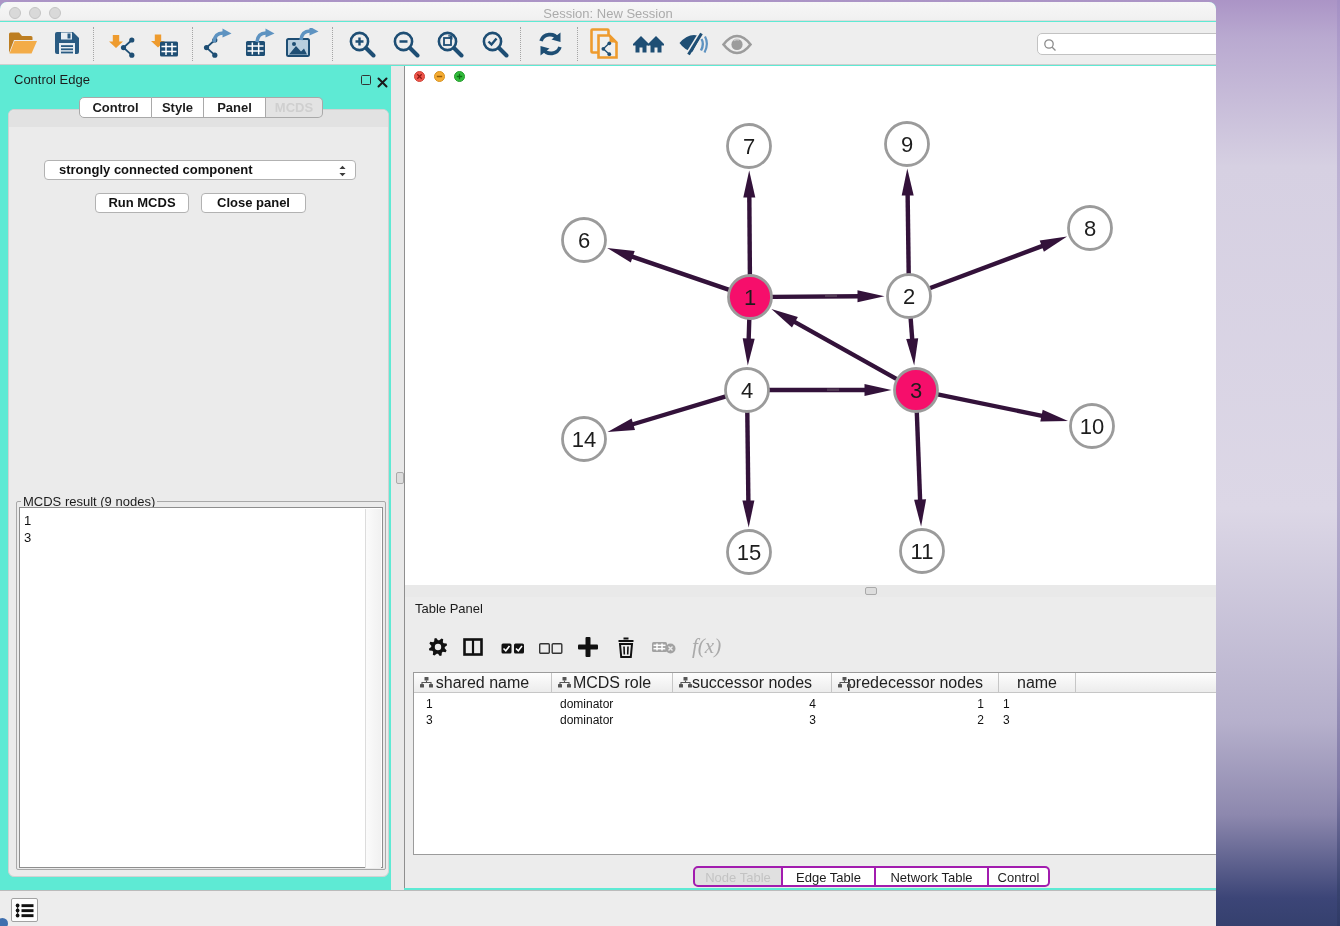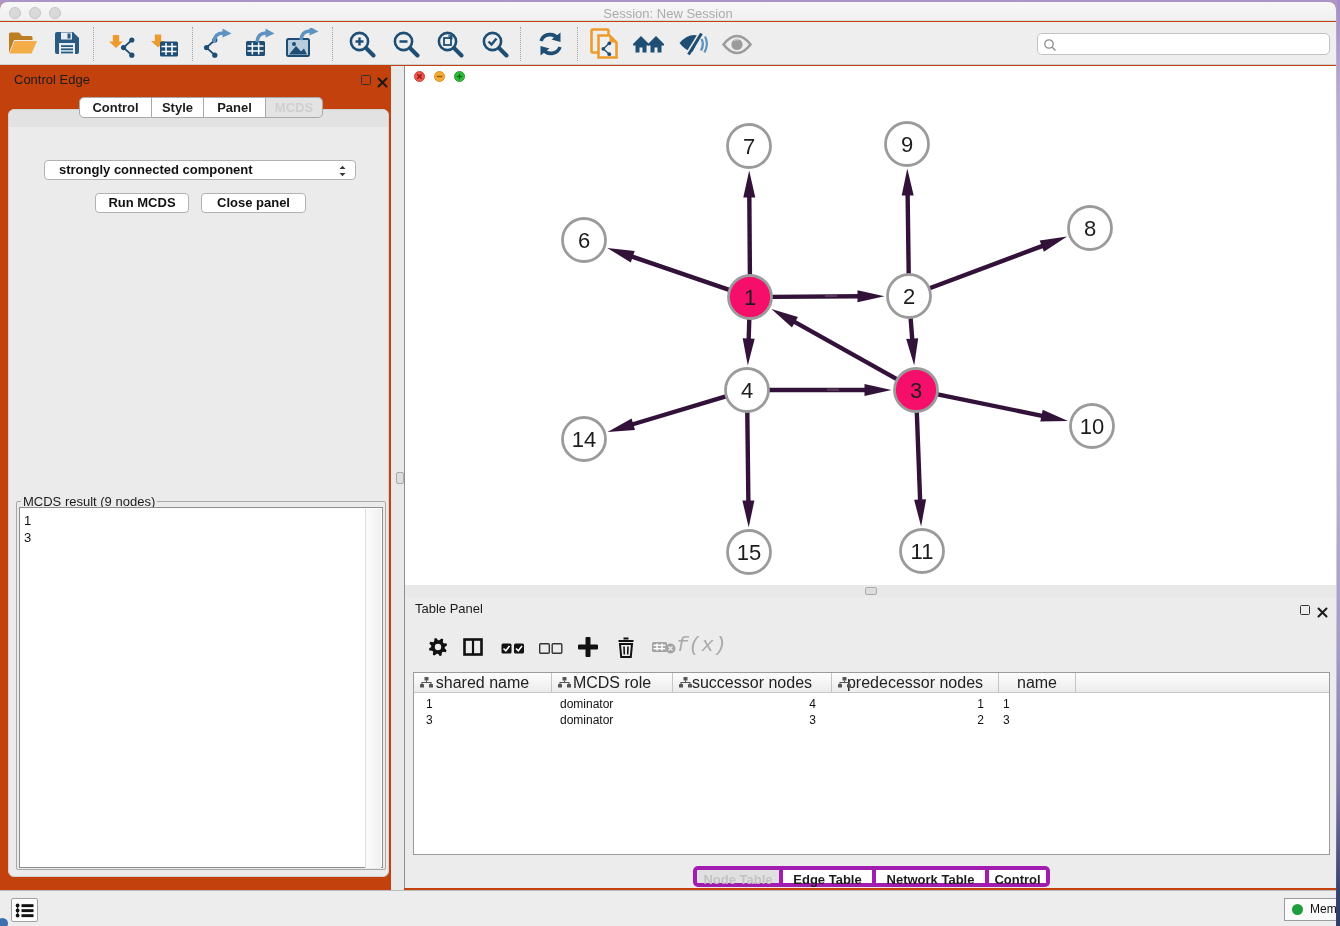--- a/index.html
+++ b/index.html
@@ -1,16 +1,16 @@
 <!DOCTYPE html>
 <html><head><meta charset="utf-8"><style>
 *{margin:0;padding:0;box-sizing:border-box}
 html,body{width:1340px;height:926px;overflow:hidden;font-family:"Liberation Sans",sans-serif}
 body{background:linear-gradient(180deg,#ab94c6 0%,#b9a9d0 4%,#d6d0e2 18%,#dcd7e6 55%,#b6b0cc 78%,#8d88ae 88%,#3c4577 97%,#35406e 100%)}
-#win{position:absolute;left:0;top:2px;width:1336px;height:924px;background:#c2410c;border-radius:7px 7px 0 0;overflow:hidden}
+#win{position:absolute;left:0;top:2px;width:1216px;height:924px;background:#5eead4;border-radius:7px 7px 0 0;overflow:hidden}
 #titlebar{position:absolute;left:0;top:0;width:100%;height:19px;background:linear-gradient(#f7f7f7,#f0f0f0);border-bottom:1px solid #dcdcdc}
 .tl{position:absolute;top:5px;width:12px;height:12px;border-radius:50%;background:#d9d9d9;border:1px solid #c4c4c4}
 #wtitle{position:absolute;top:4px;left:0;width:100%;text-align:center;font-size:13px;color:#ababab}
 #toolbar{position:absolute;left:0;top:20px;width:100%;height:43px;background:#eeeeee;border-bottom:1px solid #cfcfcf}
 .ti{position:absolute;top:8px}
 .tsep{position:absolute;top:5px;height:34px;border-left:1px dotted #a5a5a5;width:0}
 #search{position:absolute;left:1037px;top:11px;width:293px;height:22px;background:#fff;border:1px solid #c2c2c2;border-radius:5px}
 #search svg{position:absolute;left:5px;top:4px}
 
 #cphead{position:absolute;left:14px;top:70px;font-size:13px;color:#1c1c1c}
@@ -41,21 +41,21 @@
 #tpanel{position:absolute;left:404px;top:595px;width:932px;height:291px;background:#ececec;border-left:1px solid #8f8f8f}
 #tphead{position:absolute;left:10px;top:4px;font-size:13px;color:#1c1c1c}
 .tti{position:absolute;top:36px}
 #tarea{position:absolute;left:8px;top:75px;width:917px;height:183px;background:#fff;border:1px solid #9b9b9b}
 #thead{position:absolute;left:0;top:0;width:100%;height:20px;background:linear-gradient(#fdfdfd,#ececec);border-bottom:1px solid #c6c6c6;font-size:16px;color:#222}
 .hc{position:absolute;top:0;height:20px;border-right:1px solid #c6c6c6;text-align:center;line-height:20px}
 .hic{position:absolute;left:6px;top:4px;line-height:0}
 .trow{position:absolute;left:0;width:100%;height:16px;font-size:12px;color:#111}
 .tc{position:absolute;top:0;height:16px;line-height:16px}
 #ttabs{position:absolute;left:0;top:269px;width:100%;height:21px}
-.btab{position:absolute;top:0;height:21px;background:#fff;border:4px solid #a21caf;font-size:13px;font-weight:bold;color:#1c1c1c;text-align:center;line-height:19px}
+.btab{position:absolute;top:0;height:21px;background:#fff;border:2px solid #a21caf;font-size:13px;font-weight:normal;color:#1c1c1c;text-align:center;line-height:19px}
 
 #sbar{position:absolute;left:0;top:888px;width:1336px;height:36px;background:#ededed;border-top:1px solid #bbb}
 #listbtn{position:absolute;left:11px;top:7px;width:27px;height:24px;background:#fdfdfd;border:1px solid #a2a2a2;border-radius:2px}
 #membtn{position:absolute;left:1284px;top:7px;width:73px;height:23px;background:#fbfbfb;border:1px solid #9b9b9b;font-size:12px;color:#111;line-height:21px;padding-left:25px}
 #memdot{position:absolute;left:7px;top:5px;width:11px;height:11px;border-radius:50%;background:#1f9d3c}
 </style></head>
 <body>
 <div id="deskline" style="position:absolute;left:1337px;top:0;width:3px;height:926px;background:linear-gradient(180deg,#a48fc4 0%,#b7aad1 10%,#c2bad6 30%,#beb5d4 45%,#a49cc2 70%,#7d77a4 85%,#39436f 96%,#2f3a66 100%)"></div>
 <div id="win">
  <div id="titlebar">
@@ -338,21 +338,21 @@
         </svg></span>
    <span class="tti" style="left:247px;top:43px"><svg width="24" height="14" viewBox="0 0 24 14">
           <rect x="0" y="2" width="15" height="10" rx="1.5" fill="#a2a2a2"></rect>
           <rect x="1.5" y="4.583333333333334" width="12" height="1.5" fill="#fff"></rect>
           <rect x="4.25" y="3.5" width="1.5" height="7" fill="#fff"></rect>
           <rect x="1.5" y="7.916666666666668" width="12" height="1.5" fill="#fff"></rect>
           <rect x="9.25" y="3.5" width="1.5" height="7" fill="#fff"></rect>
           <circle cx="18.5" cy="8.5" r="5" fill="#a2a2a2"></circle>
           <path d="M16.5 6.5 l4 4 M20.5 6.5 l-4 4" stroke="#ececec" stroke-width="1.4"></path>
         </svg></span>
-   <span class="tti" style="left:271px;top:37px;font-family:Liberation Mono, monospace;font-style:italic;font-size:21px;color:#aaa">f(x)</span>
+   <span class="tti" style="left:287px;top:37px;font-family:Liberation Serif, serif;font-style:italic;font-size:21px;color:#aaa">f(x)</span>
   <div id="tarea">
    <div id="thead">
     <span class="hc" style="left:0;width:138px"><span class="hic"><svg width="13" height="11" viewBox="0 0 13 11">
                 <g fill="#555">
                   <rect x="4.5" y="0" width="4" height="3.4" rx="0.5"></rect>
                   <rect x="0" y="7" width="4" height="3.4" rx="0.5"></rect>
                   <rect x="9" y="7" width="4" height="3.4" rx="0.5"></rect>
                 </g>
                 <path d="M6.5 3.4 V5.5 M2 7 V5.5 H11 V7" fill="none" stroke="#555" stroke-width="1.1"></path>
               </svg></span>shared name</span>

